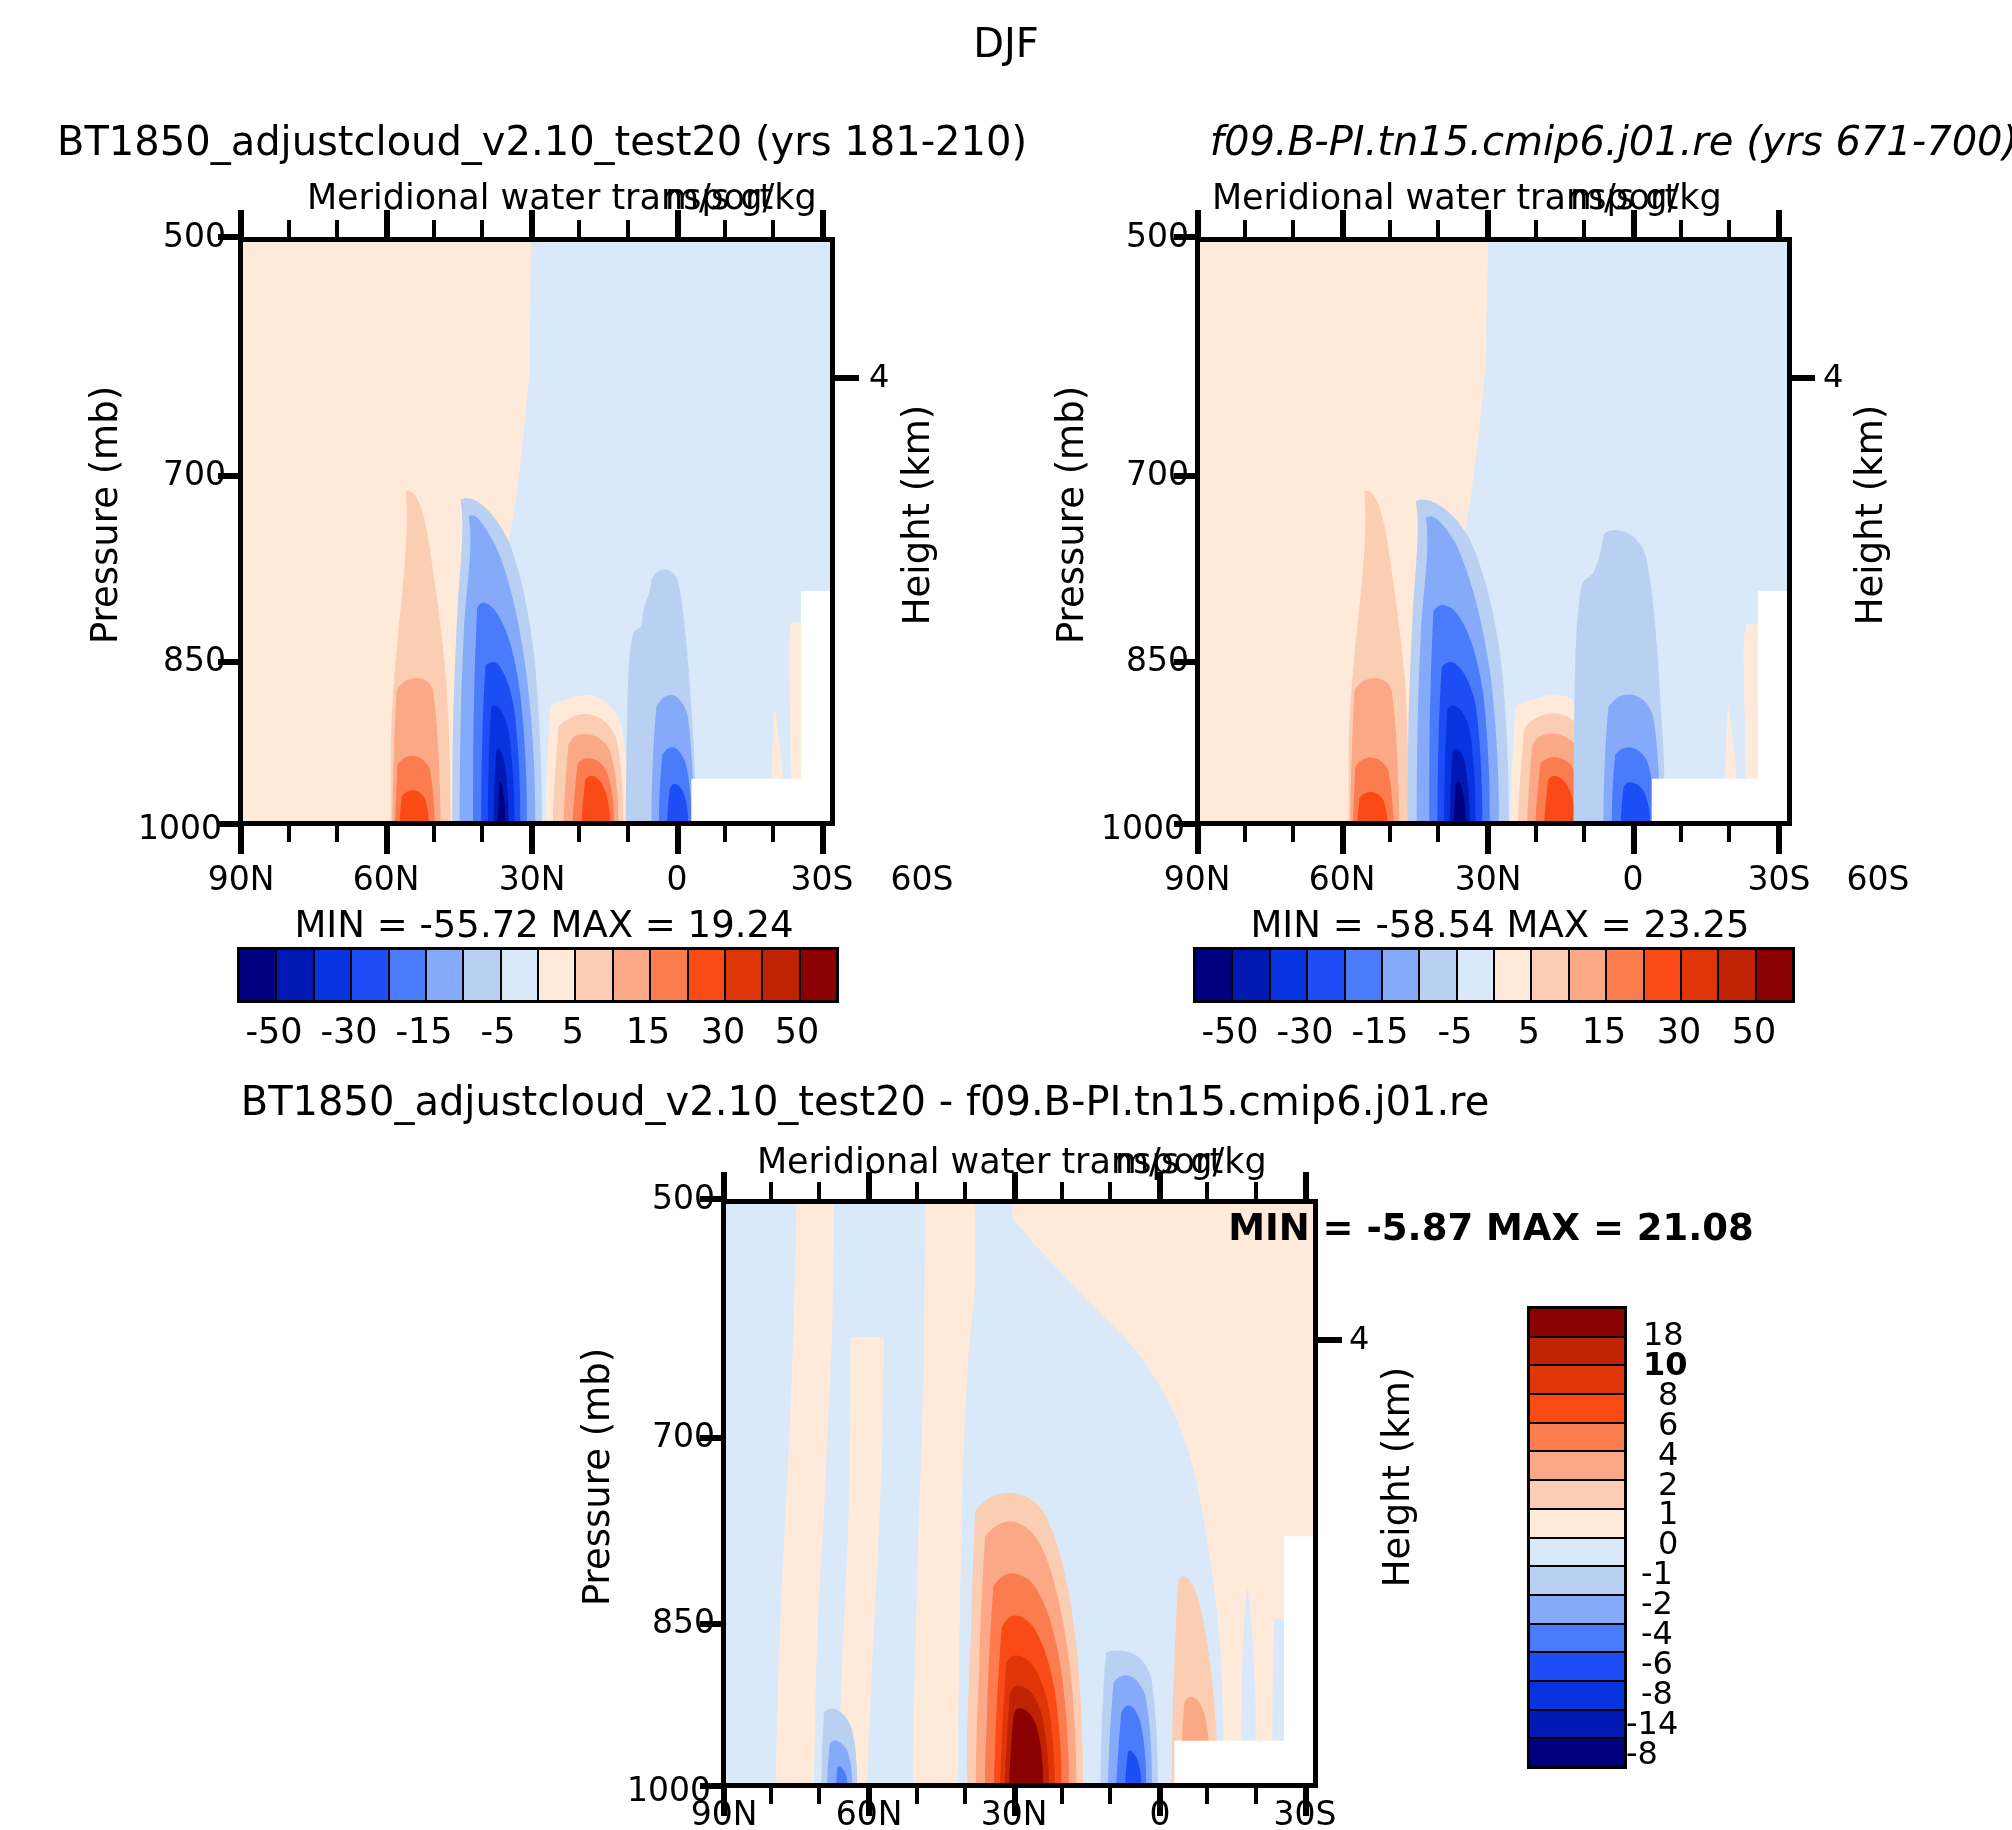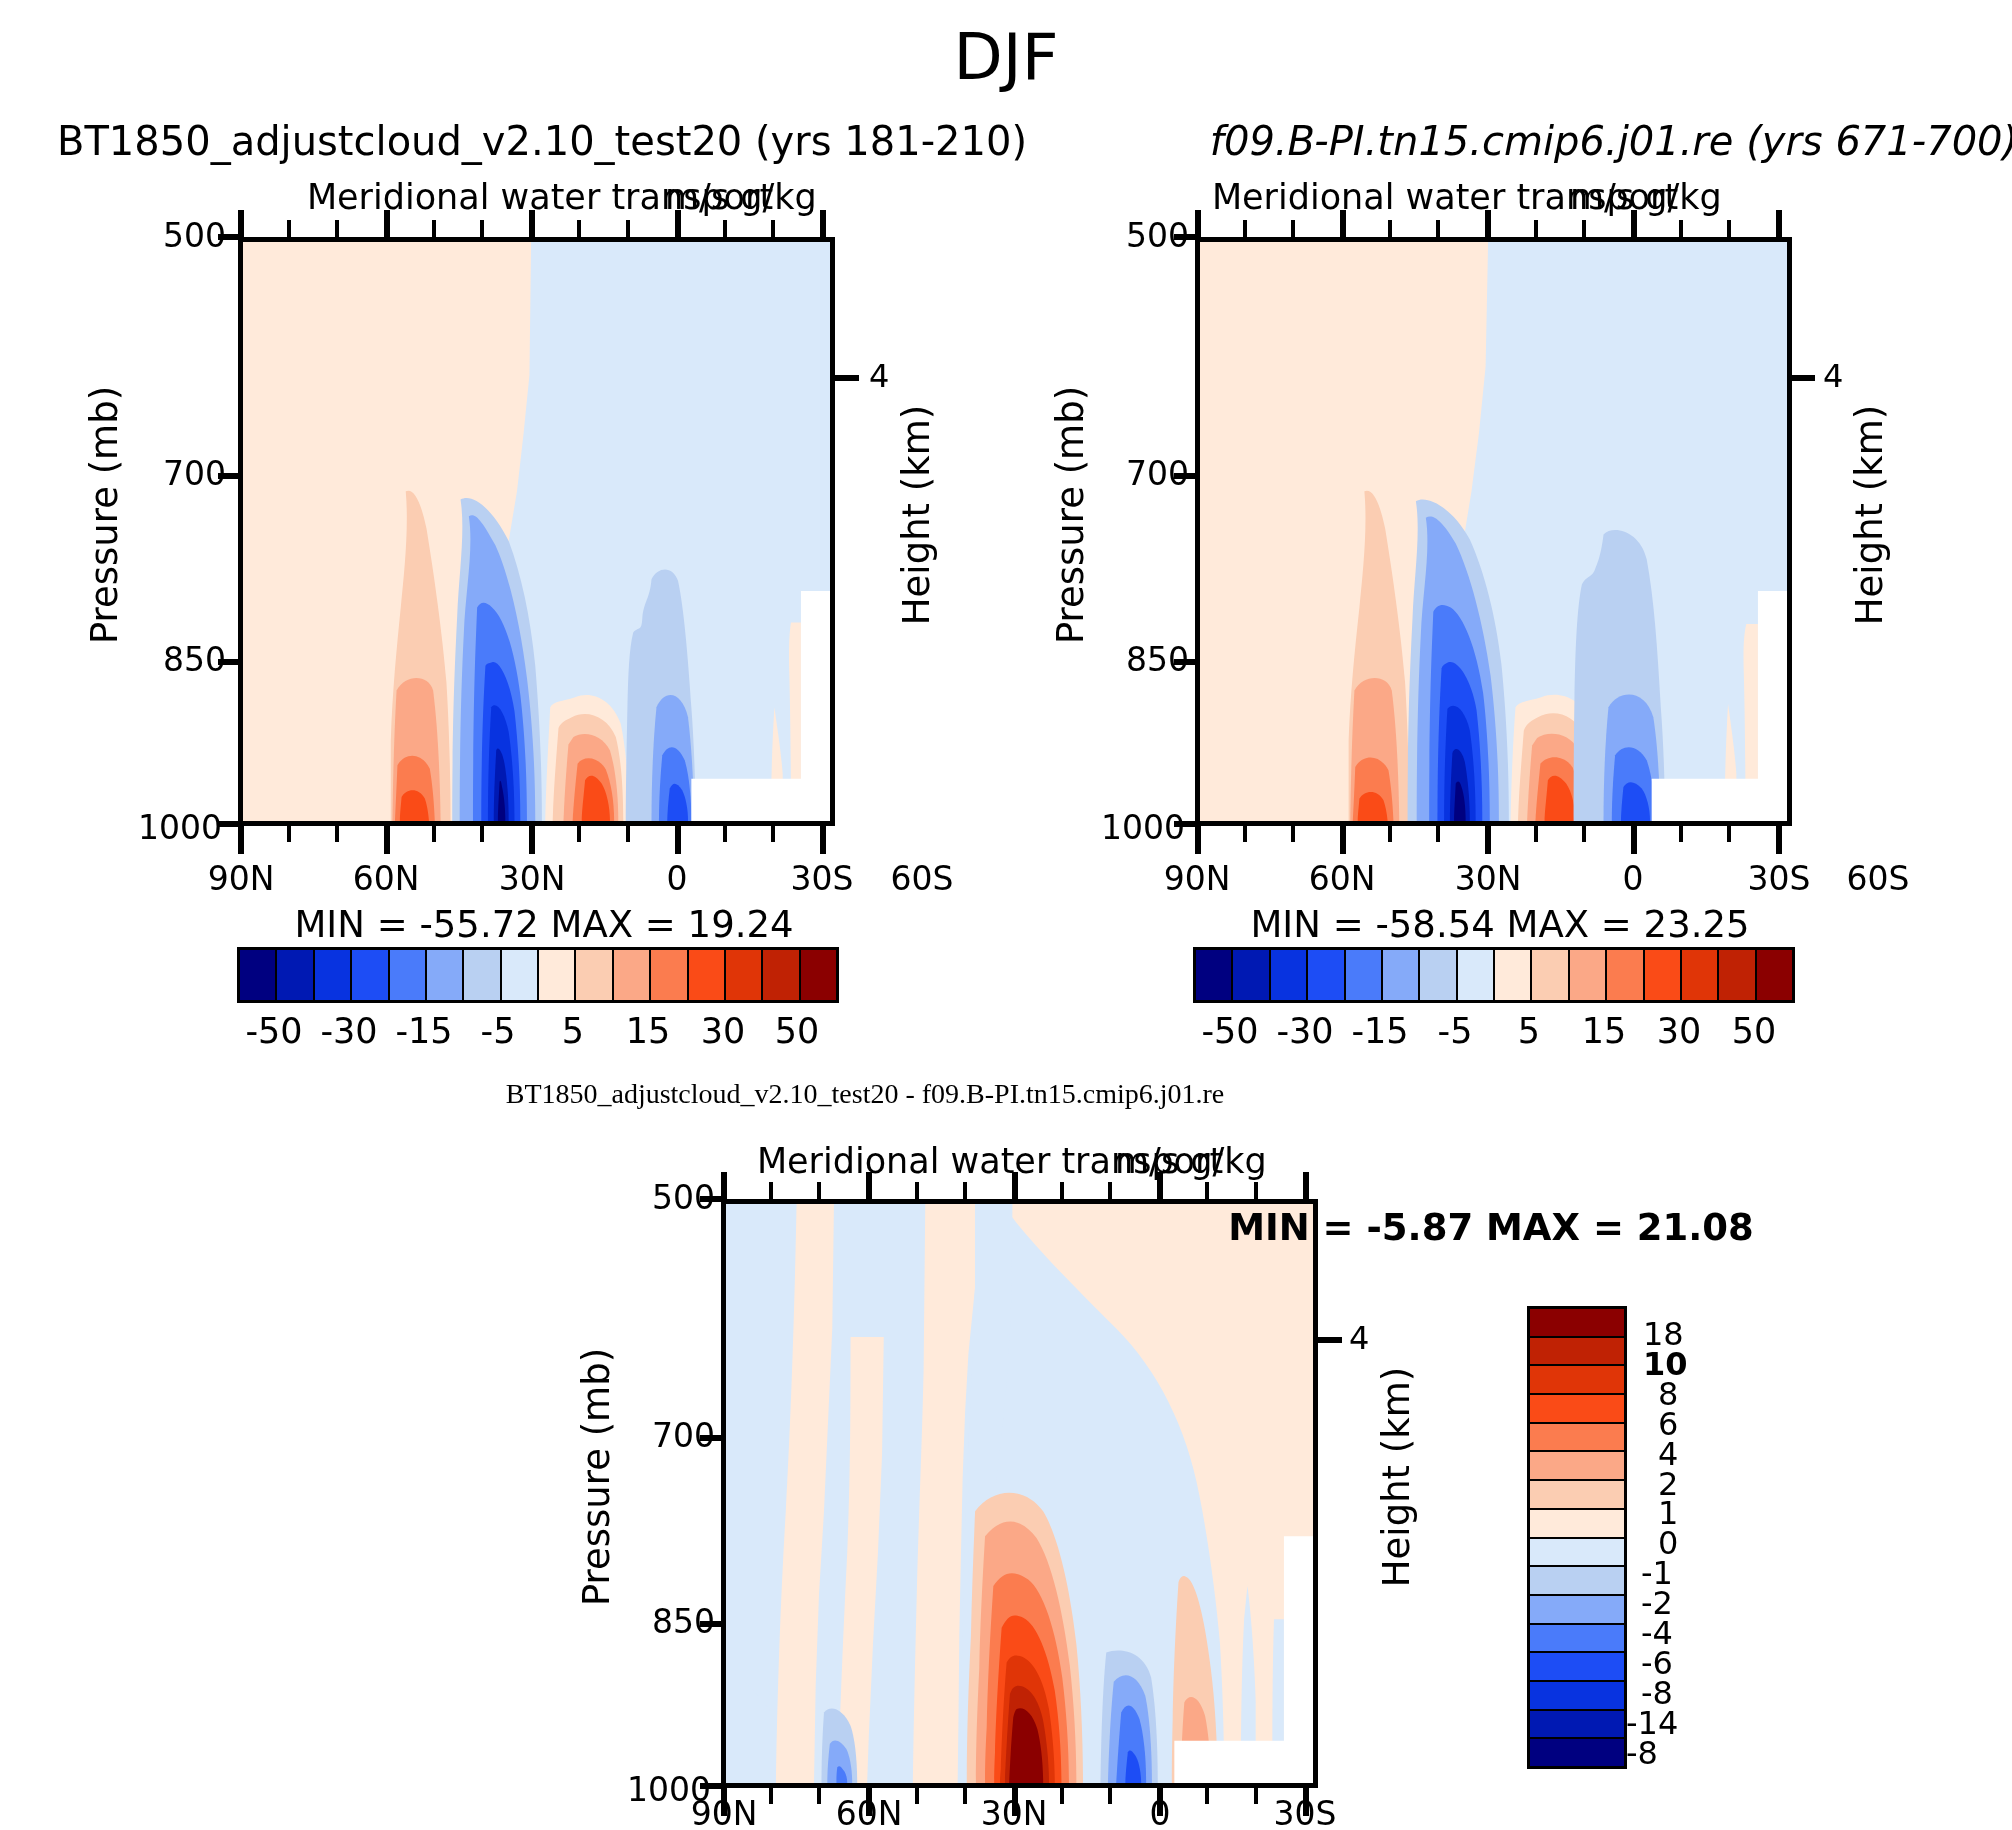--- a/index.html
+++ b/index.html
@@ -22,21 +22,21 @@
   .cbh .cell:last-child{border-right:none;}
   .cbv{position:absolute;display:flex;flex-direction:column;border:3.3px solid #000;box-sizing:content-box;}
   .cbv .cell{flex:1 1 0;border-bottom:2.5px solid #000;}
   .cbv .cell:last-child{border-bottom:none;}
 
   .lbl{position:absolute;white-space:nowrap;}
 </style>
 </head>
 <body>
 
-<div class="txt ctr" style="left:1006px;top:20px;font-size:64px;">DJF</div>
+<div class="txt ctr" style="left:1006px;top:20px;font-size:40px;">DJF</div>
 
 <div>
   <div class="txt ctr" style="left:542px;top:118px;font-size:40px;">BT1850_adjustcloud_v2.10_test20 (yrs 181-210)</div>
 
   <div class="txt ctr" style="left:540px;top:177px;font-size:35px;">Meridional water transport</div>
   <div class="txt" style="left:665px;top:177px;font-size:35px;">m/s g/kg</div>
 
   <div class="vtxt" style="left:104px;top:515px;font-size:37px;transform:translate(-50%,-50%) rotate(-90deg);">Pressure (mb)</div>
 
   <div class="vtxt" style="left:916px;top:515px;font-size:37px;transform:translate(-50%,-50%) rotate(-90deg);">Height (km)</div>
@@ -327,21 +327,21 @@
   <div class="lbl ctr" style="left:1305px;top:1011px;font-size:35px;">-30</div>
   <div class="lbl ctr" style="left:1380px;top:1011px;font-size:35px;">-15</div>
   <div class="lbl ctr" style="left:1455px;top:1011px;font-size:35px;">-5</div>
   <div class="lbl ctr" style="left:1529px;top:1011px;font-size:35px;">5</div>
   <div class="lbl ctr" style="left:1604px;top:1011px;font-size:35px;">15</div>
   <div class="lbl ctr" style="left:1679px;top:1011px;font-size:35px;">30</div>
   <div class="lbl ctr" style="left:1754px;top:1011px;font-size:35px;">50</div>
 </div>
 
 <div>
-  <div class="txt ctr" style="left:865px;top:1078px;font-size:28px;font-family:Liberation Serif, serif;">BT1850_adjustcloud_v2.10_test20 - f09.B-PI.tn15.cmip6.j01.re</div>
+  <div class="txt ctr" style="left:865px;top:1078px;font-size:40px;">BT1850_adjustcloud_v2.10_test20 - f09.B-PI.tn15.cmip6.j01.re</div>
 
   <div class="txt ctr" style="left:990px;top:1141px;font-size:35px;">Meridional water transport</div>
   <div class="txt" style="left:1115px;top:1141px;font-size:35px;">m/s g/kg</div>
 
   <div class="vtxt" style="left:596px;top:1477px;font-size:37px;transform:translate(-50%,-50%) rotate(-90deg);">Pressure (mb)</div>
   <div class="vtxt" style="left:1396px;top:1477px;font-size:37px;transform:translate(-50%,-50%) rotate(-90deg);">Height (km)</div>
 
   <div class="txt" style="left:652px;top:1178px;font-size:33px;text-align:right;width:50px;">500</div>
   <div class="txt" style="left:652px;top:1416px;font-size:33px;text-align:right;width:50px;">700</div>
   <div class="txt" style="left:652px;top:1602px;font-size:33px;text-align:right;width:50px;">850</div>

